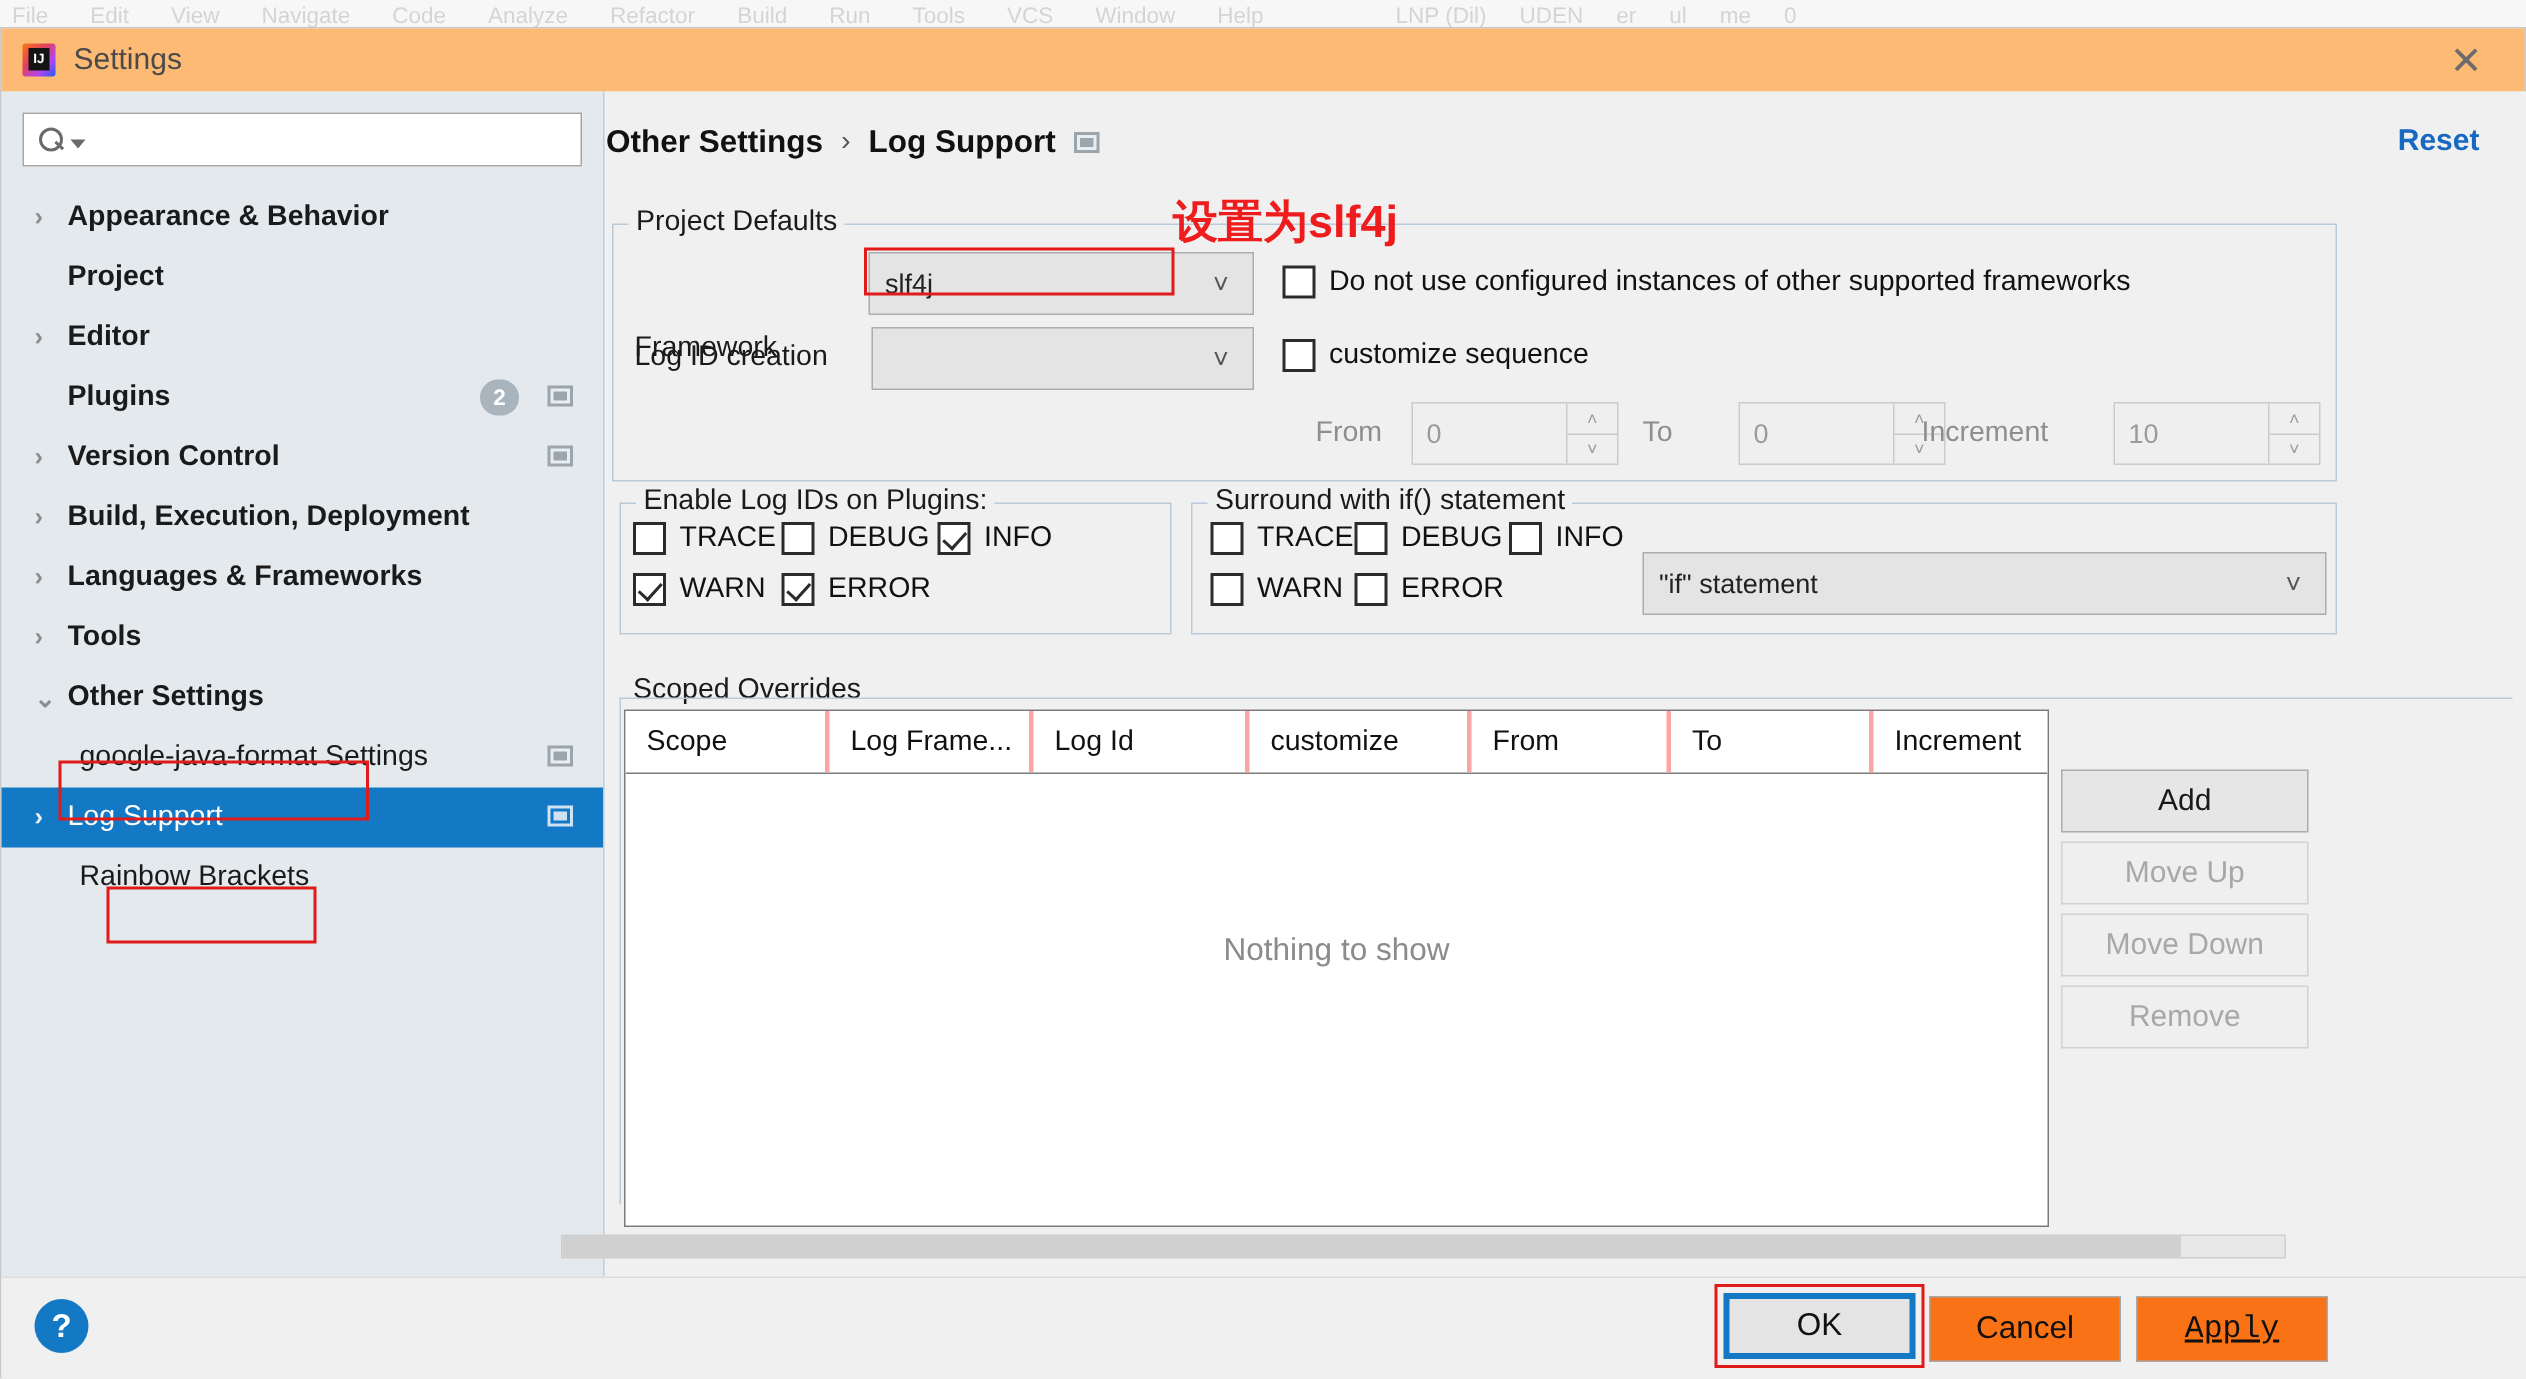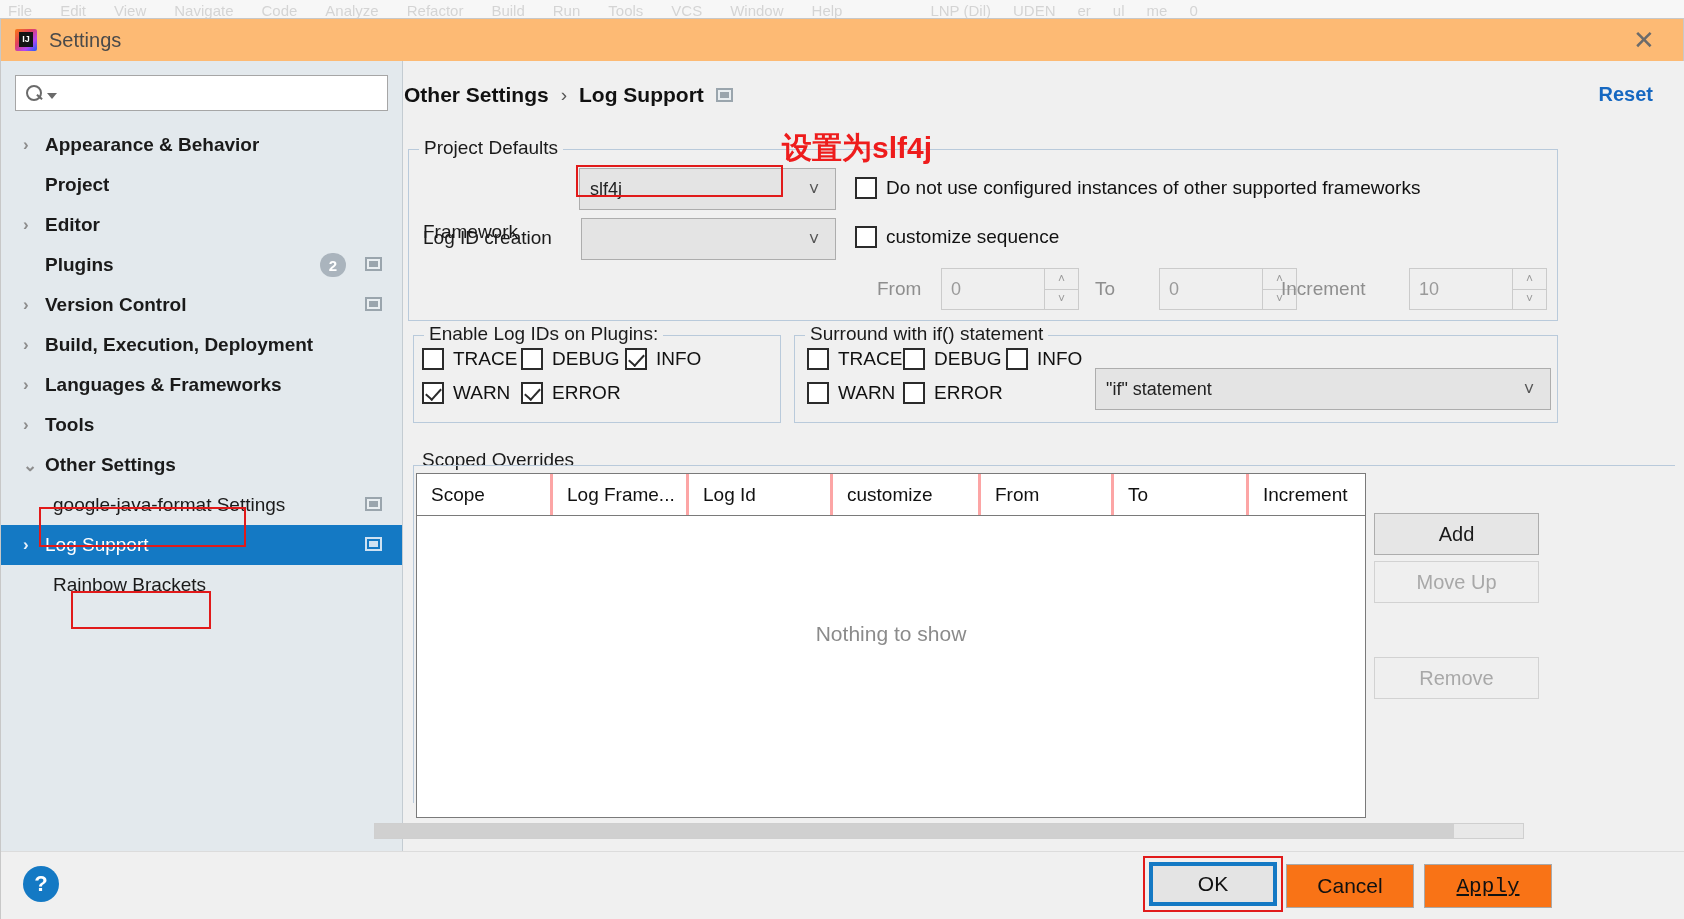--- a/index.html
+++ b/index.html
@@ -456,20 +456,23 @@
         <div class="hscroll" style="left:-30px; top:762px; width:1150px;">
           <div class="thumb" style="width:94%;"></div>
         </div>
 
         <div class="side-btn" style="left:970px; top:452px;">
           <span>Add</span>
         </div>
         <div class="side-btn disabled" style="left:970px; top:500px;">
           <span>Move Up</span>
         </div>
+        <div class="side-btn disabled" style="left:970px; top:548px;">
+          <span>Move Down</span>
+        </div>
         <div class="side-btn disabled" style="left:970px; top:596px;">
           <span>Remove</span>
         </div>
 
       </div>
 
 
     </div>
 
     <div class="footer">

